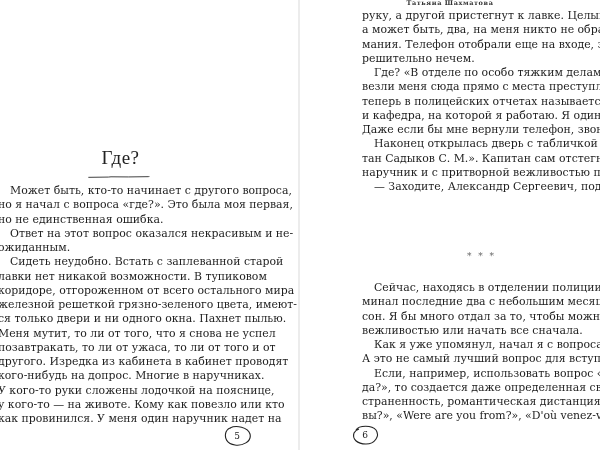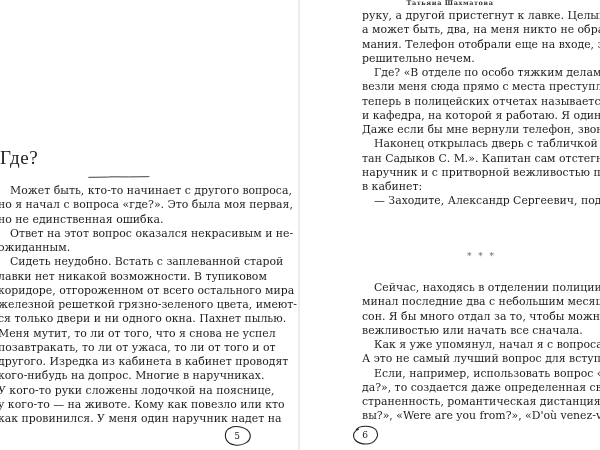--- a/index.html
+++ b/index.html
@@ -15,21 +15,21 @@
   .gutter {
     position:absolute; left:298px; top:0; width:2px; height:450px;
     background:#ececec;
   }
   .running-head {
     position:absolute; top:0px; left:0; width:300px; text-align:center;
     font-size:6.5px; letter-spacing:0.6px; color:#333; font-weight:bold;
     transform:translateY(-1px);
   }
   .chapter-title {
-    position:absolute; top:147px; left:0; width:241px; text-align:left;
+    position:absolute; top:147px; left:0; width:241px; text-align:center;
     font-family:"Liberation Serif", serif; font-size:19px; color:#222;
     letter-spacing:0.5px;
   }
   .title-rule {
     position:absolute; top:176px; left:73px; width:92px; height:2px;
   }
   .text-block {
     position:absolute; font-size:10.9px; line-height:14.25px;
     text-align:justify; white-space:nowrap;
   }
@@ -97,21 +97,20 @@
       <span class="line">мания. Телефон отобрали еще на входе, заняться</span>
       <span class="line last">решительно нечем.</span>
       <span class="line indent">Где? «В отделе по особо тяжким делам». При-</span>
       <span class="line">везли меня сюда прямо с места преступления: так</span>
       <span class="line">теперь в полицейских отчетах называется институт</span>
       <span class="line">и кафедра, на которой я работаю. Я один в городе.</span>
       <span class="line">Даже если бы мне вернули телефон, звонить все</span>
       <span class="line indent">Наконец открылась дверь с табличкой «капи-</span>
       <span class="line">тан Садыков С. М.». Капитан сам отстегнул мой</span>
       <span class="line">наручник и с притворной вежливостью пригласил</span>
-      <span class="line last">в кабинет:</span>
       <span class="line indent">— Заходите, Александр Сергеевич, подпишем</span>
     </div>
   <div class="stars">* * *</div>
   <div class="text-block text-right-2">
       <span class="line indent">Сейчас, находясь в отделении полиции, я вспо-</span>
       <span class="line">минал последние два с небольшим месяца, как</span>
       <span class="line">сон. Я бы много отдал за то, чтобы можно было</span>
       <span class="line last">вежливостью или начать все сначала.</span>
       <span class="line indent">Как я уже упомянул, начал я с вопроса «где?».</span>
       <span class="line">А это не самый лучший вопрос для вступления</span>

